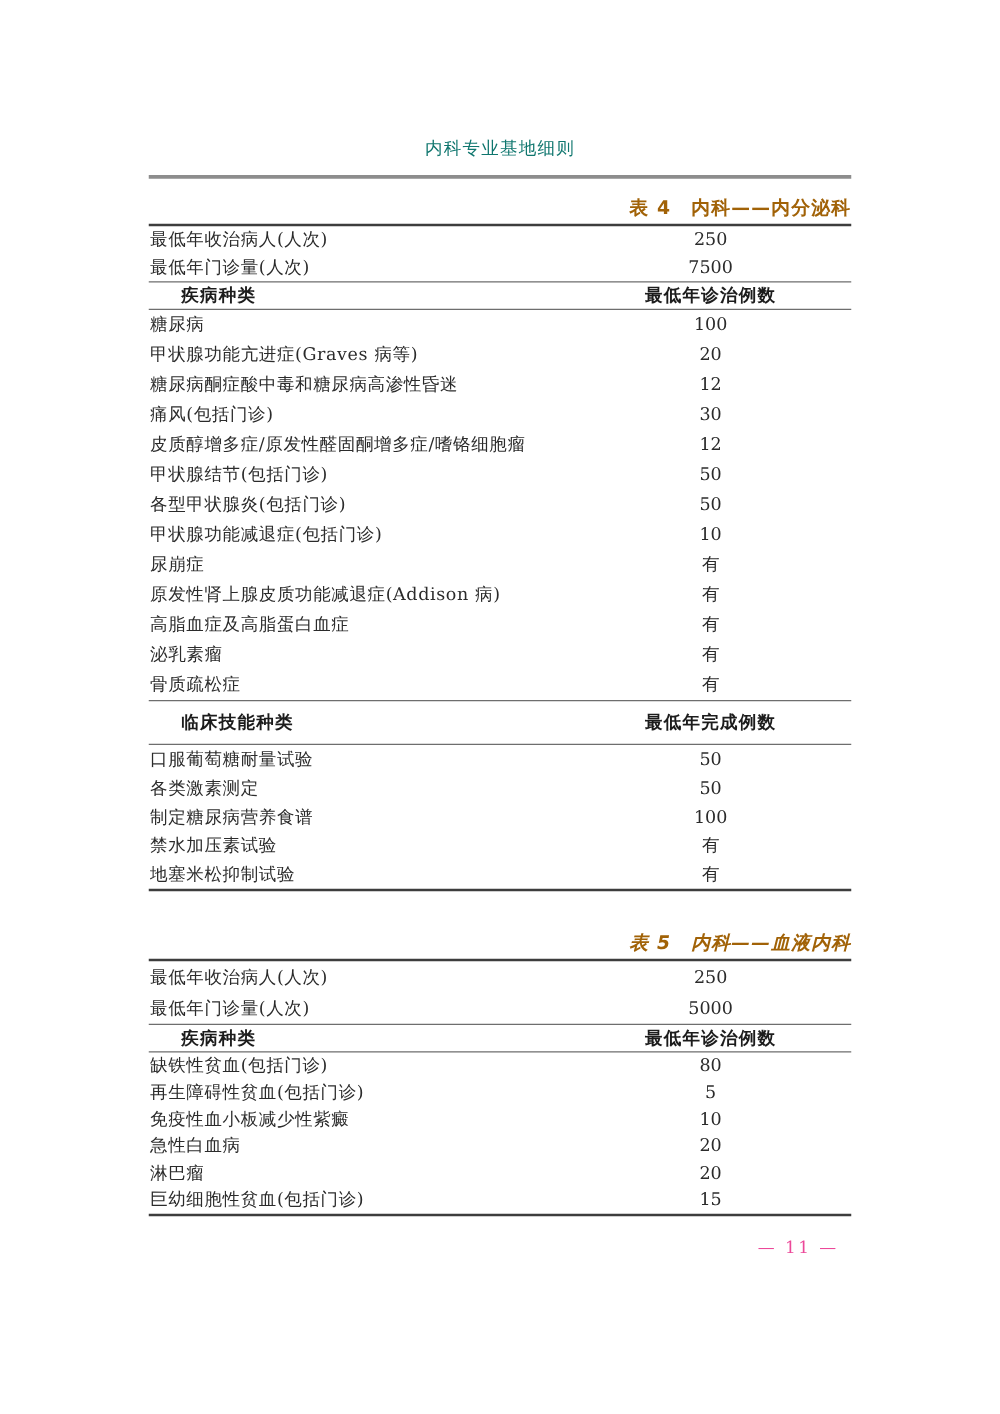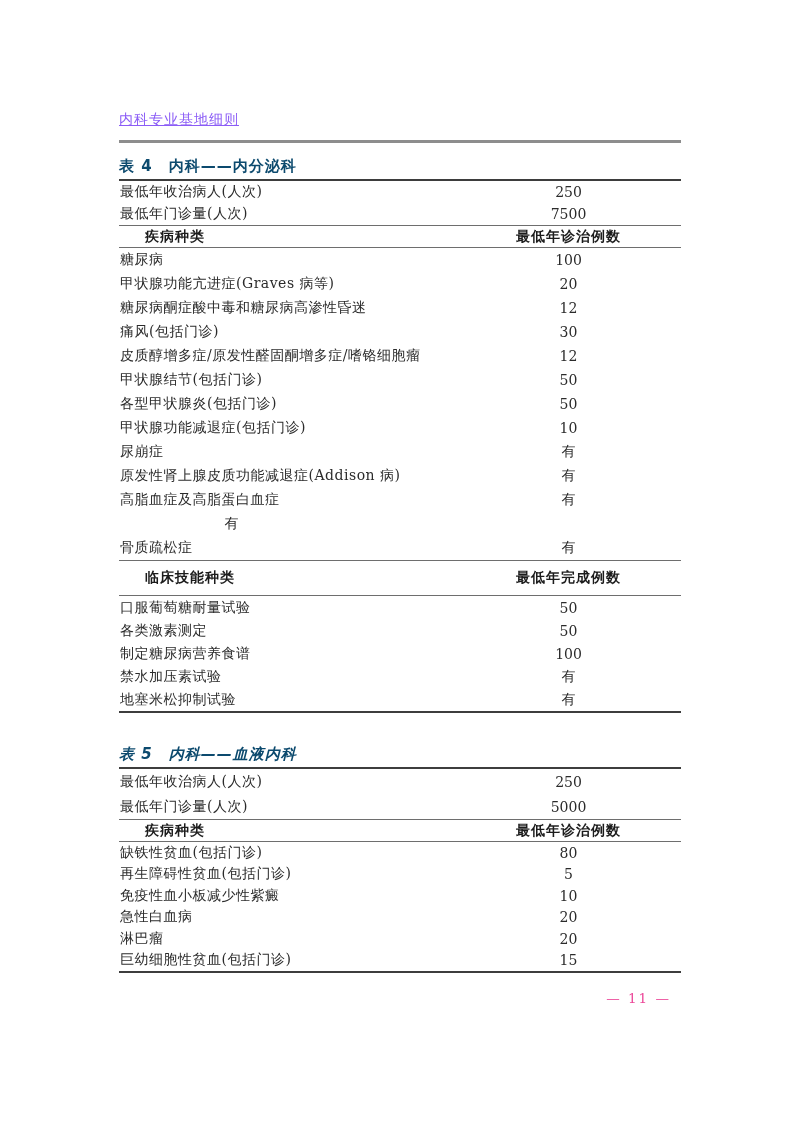--- a/index.html
+++ b/index.html
@@ -9,39 +9,38 @@
     width:800px; height:1131px;
     background:#ffffff;
     overflow:hidden;
     font-family:"DejaVu Serif","Liberation Serif",serif;
     color:#2b2b2b;
   }
   .content { margin-left:119px; width:562px; }
 
   .doc-header {
     margin-top:110px;
-    text-align:left;
+    text-align:center;
     font-size:14px;
     letter-spacing:1px;
-    color:#8b5cf6;
+    color:#0f766e;
     line-height:18px;
-    text-decoration:underline;
   }
   .header-rule {
     margin-top:12px;
     height:3px;
     background:#8d8d8d;
   }
 
   .table-title {
-    text-align:left;
+    text-align:right;
     font-family:"DejaVu Sans","Liberation Sans",sans-serif;
     font-weight:bold;
     font-size:15px;
-    color:#0c4a6e;
+    color:#a16207;
     letter-spacing:1px;
     line-height:20px;
   }
   .t4-title { margin-top:13px; }
   .t5-title { margin-top:31px;font-style:italic; }
 
   .rtable {
     margin-top:3px;
     border-top:2px solid #3d3d3d;
     border-bottom:2px solid #3d3d3d;
@@ -147,20 +146,21 @@
       </div>
       <div class="row d-row">
         <span class="cl">原发性肾上腺皮质功能减退症(Addison 病)</span>
         <span class="cr">有</span>
       </div>
       <div class="row d-row">
         <span class="cl">高脂血症及高脂蛋白血症</span>
         <span class="cr">有</span>
       </div>
       <div class="row d-row">
+        <span class="cl">泌乳素瘤</span>
         <span class="cr">有</span>
       </div>
       <div class="row d-row">
         <span class="cl">骨质疏松症</span>
         <span class="cr">有</span>
       </div>
 
       <div class="row band band-skill">
         <span class="cl">临床技能种类</span>
         <span class="cr">最低年完成例数</span>

